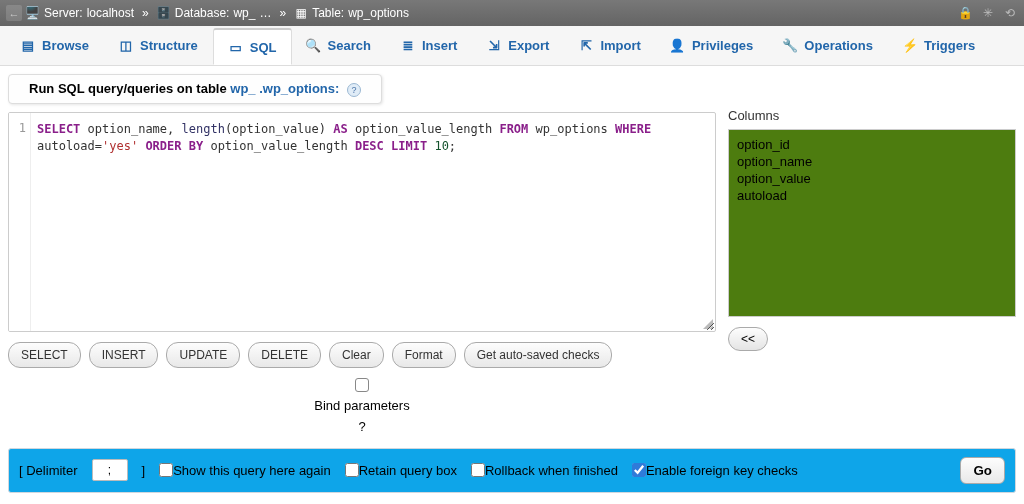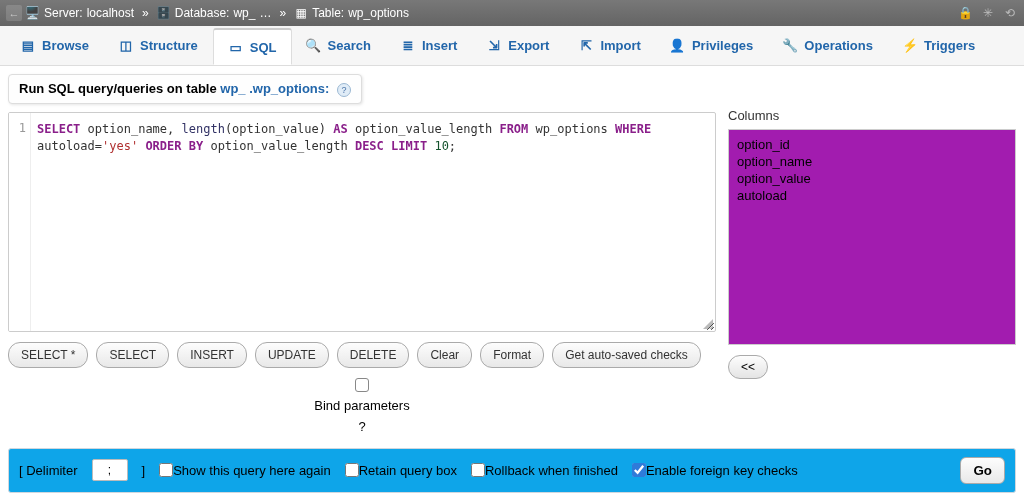--- a/index.html
+++ b/index.html
@@ -9,40 +9,40 @@
 .topbar .crumb { display:flex; align-items:center; gap:4px; }
 .topbar .ic { width:14px; height:14px; display:inline-flex;align-items:center;justify-content:center; }
 .topbar .sep { margin: 0 4px; }
 .topbar .right { margin-left:auto; display:flex; gap:6px; align-items:center; }
 .topbar .rght-ic { width:16px;height:16px; border-radius:2px; display:flex;align-items:center;justify-content:center;color:#bbb; }
 .tabs { display:flex; background:#f6f6f6; height:40px; border-bottom:1px solid #ddd; padding-left:6px; }
 .tab { display:flex; align-items:center; gap:6px; padding:0 14px; color:#2266aa; cursor:pointer; font-weight:bold; font-size:13px; border-right:1px solid transparent; }
 .tab .tic { width:16px;height:16px;display:flex;align-items:center;justify-content:center; }
 .tab.active { background:#fff; border:1px solid #ddd; border-bottom:1px solid #fff; border-top:2px solid #ccc; margin-top:2px; border-radius:3px 3px 0 0; }
 .main { padding: 8px; position:relative; }
-.qheader { display:inline-block; background:#fefefe; border:1px solid #ddd; border-radius:4px; padding:6px 10px; box-shadow:1px 1px 3px rgba(0,0,0,0.1); font-size:13px; position:relative; z-index:2; }
+.qheader { display:inline-block; background:#fefefe; border:1px solid #ddd; border-radius:4px; padding:6px 20px; box-shadow:1px 1px 3px rgba(0,0,0,0.1); font-size:13px; position:relative; z-index:2; }
 .qheader .tbl { color:#2266aa; }
 .qheader .hico { display:inline-flex; width:14px;height:14px; background:#e0ecf7;border:1px solid #9bb8d3;border-radius:50%;color:#4a74a8;font-size:9px;align-items:center;justify-content:center; margin-left:4px;vertical-align:middle;}
 .body-row { display:flex; gap:12px; margin-top:-6px; }
 .editor-col { flex:1; }
 .editor-wrap { border:1px solid #ccc; border-radius:2px; height:220px; display:flex; background:#fff; resize:both; overflow:hidden; margin-top:14px; position:relative;}
 .gutter { width:22px; background:#fff; border-right:1px solid #eee; text-align:right; color:#999; font-family:Menlo,Consolas,monospace; font-size:12px; padding:8px 4px 0 0;}
 .code { font-family:Menlo,Consolas,monospace; font-size:12px; padding:8px 6px; line-height:1.45; white-space:pre-wrap; flex:1; color:#333;}
 .kw { color:#8a1f8a; font-weight:600;}
 .fn { color:#336;}
 .num { color:#14532d;}
 .str { color:#b03030;}
 .rsz { position:absolute; right:2px; bottom:2px; width:0;height:0;border-style:solid;border-width:0 0 10px 10px;border-color:transparent transparent #bbb transparent;}
 .btn-row { margin-top:10px; display:flex; gap:8px; flex-wrap:wrap; align-items:center;}
 .btn { background:linear-gradient(#fdfdfd,#e8e8e8); border:1px solid #aaa; border-radius:12px; padding:5px 12px; font-size:12px; cursor:pointer; color:#333;}
 .bind-row { margin-top:10px; display:flex; align-items:center; gap:6px;flex-direction:column;}
 .ckb { width:14px;height:14px; border:1px solid #888;border-radius:3px;display:inline-block;}
 .col-panel { width:288px; }
 .col-title { font-size:13px; margin-bottom:6px; margin-top:10px; color:#333;}
-.col-list { border:1px solid #ccc; height:216px; padding:6px; font-size:13px; background:#a21caf;}
+.col-list { border:1px solid #ccc; height:188px; padding:6px; font-size:13px; background:#4d7c0f;}
 .col-list div { padding:1px 2px; cursor:pointer;}
 .arrow-btn { margin-top:10px; }
 .arrow-btn button { background:linear-gradient(#fdfdfd,#e4e4e4); border:1px solid #aaa; border-radius:12px; padding:4px 12px; font-size:12px; cursor:pointer;}
 .footer { margin-top:14px; background:#0ea5e9; border:1px solid #d0d7de; border-radius:3px; padding:8px 10px; display:flex; align-items:center; gap:14px; font-size:13px;}
 .delim-in { width:36px; height:22px; border:1px solid #bbb; border-radius:2px; text-align:center; font-size:12px;}
 .go-btn { margin-left:auto; background:linear-gradient(#fdfdfd,#e8e8e8); border:1px solid #aaa; border-radius:6px; padding:5px 12px; font-weight:bold; cursor:pointer;}
 .ck { display:flex; align-items:center; }
 .ck input { width:14px;height:14px;}
 .ck .blue { accent-color:#2f7bd9;}
 .bottom-gap { height:26px; border-bottom:1px solid #eee; margin-top:6px; position:relative;}
@@ -125,21 +125,20 @@
 
   <div class="body-row">
     <div class="editor-col">
       <div class="editor-wrap">
         <div class="gutter"><span>1</span></div>
         <div class="code"><span class="kw">SELECT</span><span> option_name, </span><span class="fn">length</span><span>(option_value) </span><span class="kw">AS</span><span> option_value_length </span><span class="kw">FROM</span><span> wp_options </span><span class="kw">WHERE</span><br><span>autoload</span><span>=</span><span class="str">'yes'</span><span> </span><span class="kw">ORDER BY</span><span> option_value_length </span><span class="kw">DESC</span><span> </span><span class="kw">LIMIT</span><span> </span><span class="num">10</span><span>;</span></div>
         <div class="rsz"></div>
       </div>
 
       <div class="btn-row">
-        <button class="btn">SELECT *</button>
         <button class="btn">SELECT</button>
         <button class="btn">INSERT</button>
         <button class="btn">UPDATE</button>
         <button class="btn">DELETE</button>
         <button class="btn">Clear</button>
         <button class="btn">Format</button>
         <button class="btn">Get auto-saved checks</button>
       </div>
 
       <div class="bind-row">

